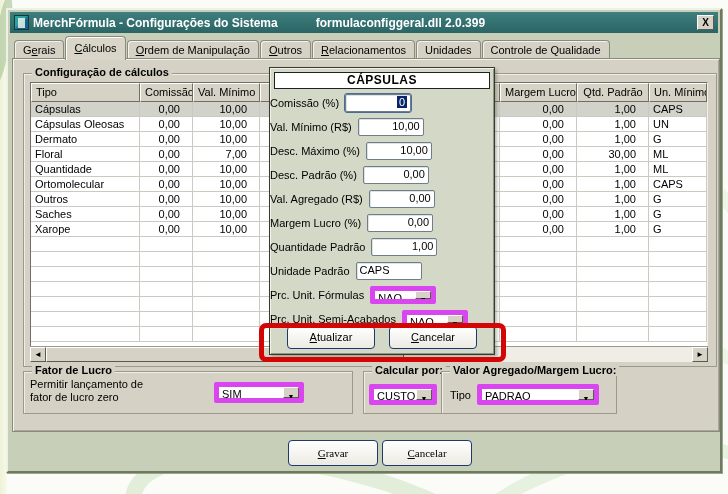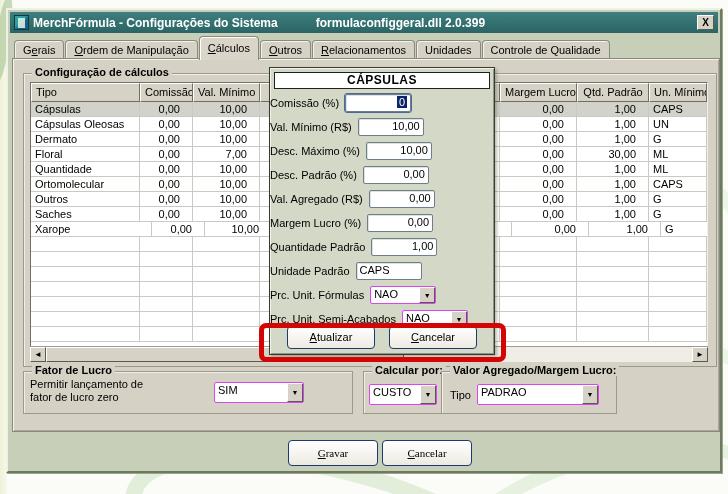--- a/index.html
+++ b/index.html
@@ -101,21 +101,21 @@
     line-height:15px; letter-spacing:.5px; }
   #fields { display:flex; flex-direction:column; gap:6px; padding:3px 8px 0 0; }
   .frow { display:flex; justify-content:flex-start; align-items:center; height:18px; }
   .flabel { margin-right:6px; white-space:nowrap; }
   .tbox { width:66px; height:18px; background:#fff; border:1px solid #6E7E8E;
     border-radius:2px; padding:1px 3px; text-align:right; overflow:hidden;
     box-shadow:inset 1px 1px 0 #DCE4DC; }
   .tbox.left { text-align:left; }
   .tbox.focused { outline:1px solid #4A6A9A; }
   .sel-text { background:#0A246A; color:#fff; padding:0 2px; }
-  .combo { width:66px; height:18px; background:#fff; border:1px solid #d946ef;
+  .combo { width:66px; height:18px; background:#fff; border:5px solid #d946ef;
     border-radius:2px; display:flex; overflow:hidden; }
   .combo .cval { flex:1; padding:1px 3px; overflow:hidden; white-space:nowrap; }
   .combo .carrow { width:16px; flex:none; background:#D6D3C6;
     border-top:1px solid #fff; border-left:1px solid #fff;
     border-right:1px solid #5A5A52; border-bottom:1px solid #5A5A52;
     font-size:7px; line-height:15px; text-align:center; }
   #popup-buttons { position:absolute; left:0; bottom:5px; width:100%;
     display:flex; justify-content:center; gap:14px; }
   .btn { height:23px; background:linear-gradient(180deg,#FFFFFF,#ECEAE2);
     border:1px solid #1C3A6E; border-radius:4px; text-align:center;
@@ -155,22 +155,22 @@
 
   <div id="titlebar">
     <div id="app-icon"></div>
     <span id="title-main">MerchFórmula - Configurações do Sistema</span>
     <span id="title-suffix">formulaconfiggeral.dll 2.0.399</span>
     <div id="close-btn">X</div>
   </div>
 
   <div id="tabs">
       <div class="tab">G<span class="ul">e</span>rais</div>
+      <div class="tab active"><span class="ul">C</span>álculos</div>
       <div class="tab"><span class="ul">O</span>rdem de Manipulação</div>
-      <div class="tab active"><span class="ul">C</span>álculos</div>
       <div class="tab"><span class="ul">O</span>utros</div>
       <div class="tab"><span class="ul">R</span>elacionamentos</div>
       <div class="tab">Unidades</div>
       <div class="tab">Controle de Qualidade</div>
     </div>
 
   <div id="page">
 
     <div class="groupbox" id="gb-calc">
       <span class="gb-title">Configuração de cálculos</span>
@@ -252,21 +252,21 @@
             <div class="tr">
               <div class="td" style="width: 109px;">Saches</div>
               <div class="td num" style="width: 53px;">0,00</div>
               <div class="td num" style="width: 67px;">10,00</div>
               <div class="td" style="width: 240px;"></div>
               <div class="td num" style="width: 77px;">0,00</div>
               <div class="td num" style="width: 72px;">1,00</div>
               <div class="td" style="width: 58px;">G</div>
             </div>
             <div class="tr">
-              <div class="td" style="width: 121px;">Xarope</div>
+              <div class="td" style="width: 109px;">Xarope</div>
               <div class="td num" style="width: 53px;">0,00</div>
               <div class="td num" style="width: 67px;">10,00</div>
               <div class="td" style="width: 240px;"></div>
               <div class="td num" style="width: 77px;">0,00</div>
               <div class="td num" style="width: 72px;">1,00</div>
               <div class="td" style="width: 58px;">G</div>
             </div>
             <div class="tr">
               <div class="td" style="width: 109px;"></div>
               <div class="td num" style="width: 53px;"></div>

